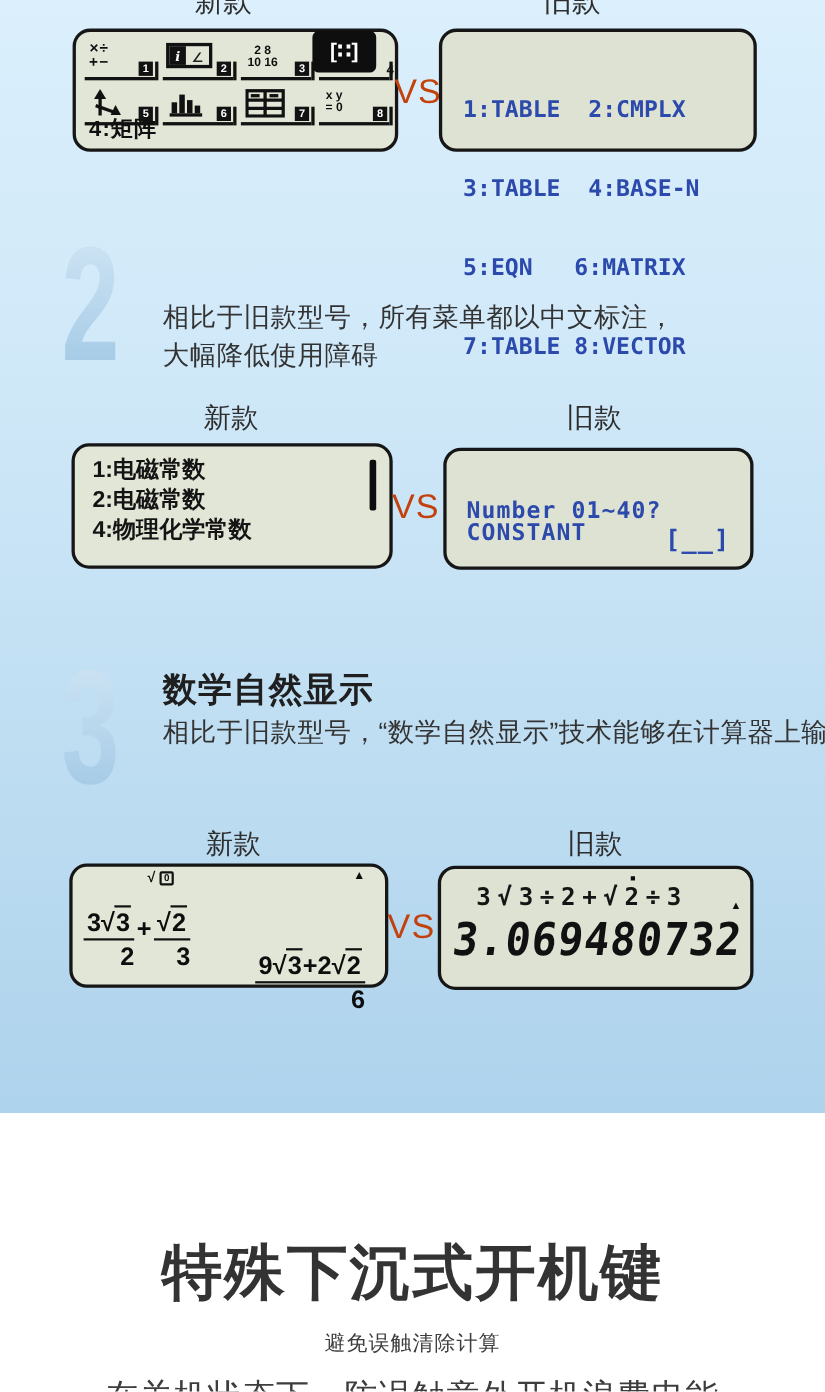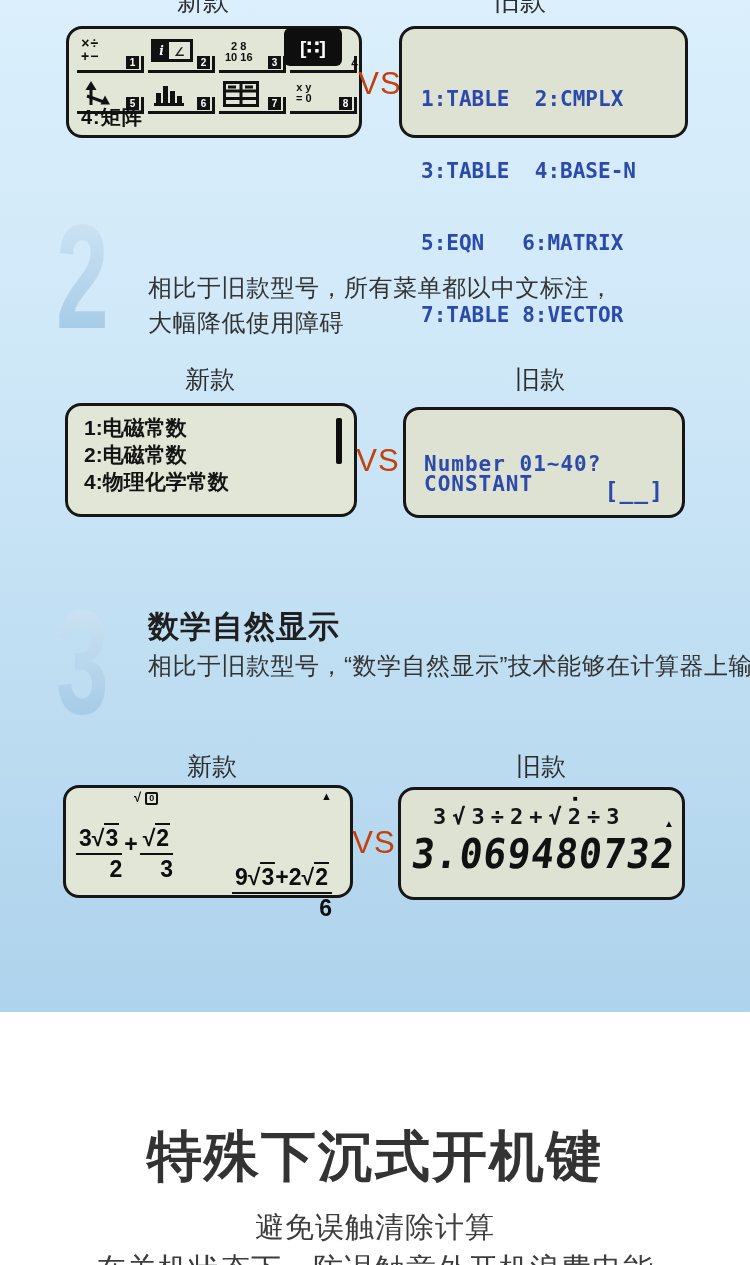--- a/index.html
+++ b/index.html
@@ -62,21 +62,21 @@
   @supports ((-webkit-background-clip:text) or (background-clip:text)){
     .big-num{background:linear-gradient(180deg,#d2e6f5 0%,#9fc7e4 100%);
              -webkit-background-clip:text;background-clip:text;color:transparent;}
   }
   .sec-title{position:absolute;font-size:31px;font-weight:bold;color:#1f1f1f;letter-spacing:1px;}
   .sec-body{position:absolute;font-size:24px;color:#333;letter-spacing:0.5px;white-space:nowrap;}
 
   
   .footer-title{position:absolute;left:0;width:750px;text-align:center;font-size:55px;font-weight:bold;
                 color:#333;letter-spacing:2px;}
-  .footer-sub{position:absolute;left:0;width:750px;text-align:center;font-size:29px;color:#3d3d3d;letter-spacing:1px;}
+  .footer-sub{position:absolute;left:0;width:750px;text-align:center;font-size:19px;color:#3d3d3d;letter-spacing:1px;}
 </style>
 </head>
 <body>
 
 <div id="app">
   <div class="bg-blue"></div>
   <div class="bg-white"></div>
 
   <div class="cmp-label" style="left:203px;top:-16px;">新款</div>
   <div class="cmp-label" style="left:520px;top:-16px;">旧款</div>

